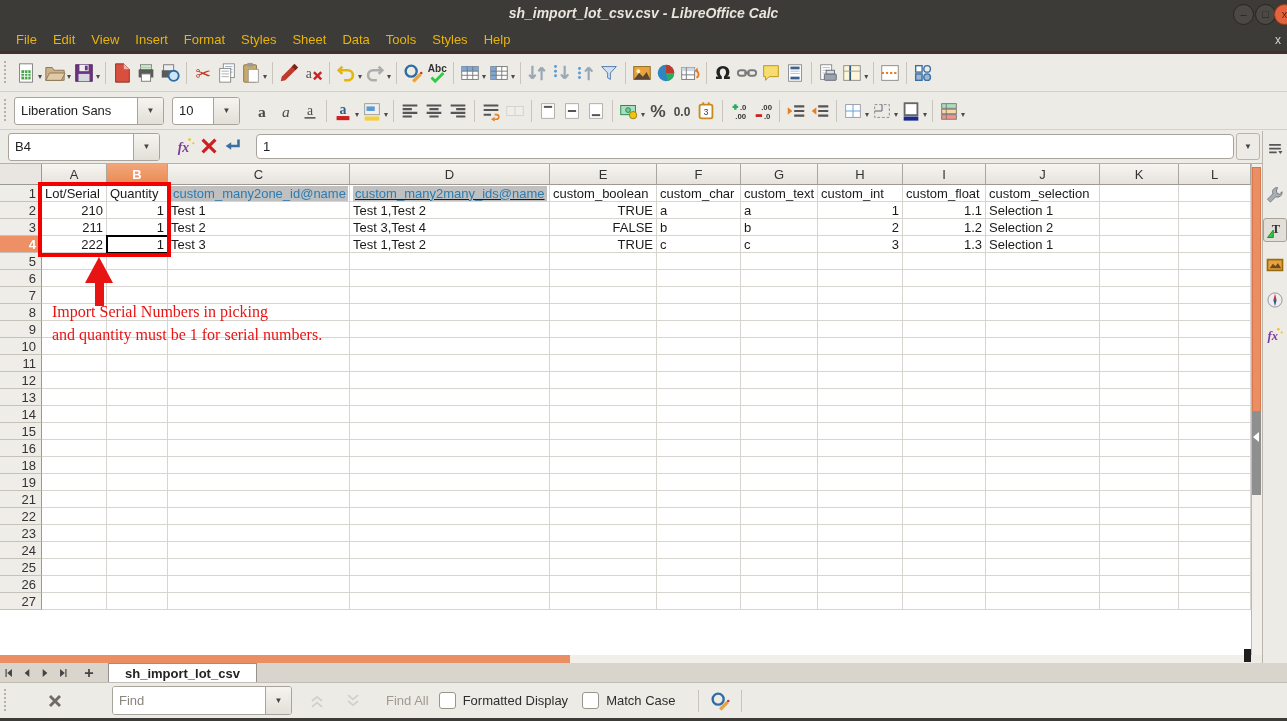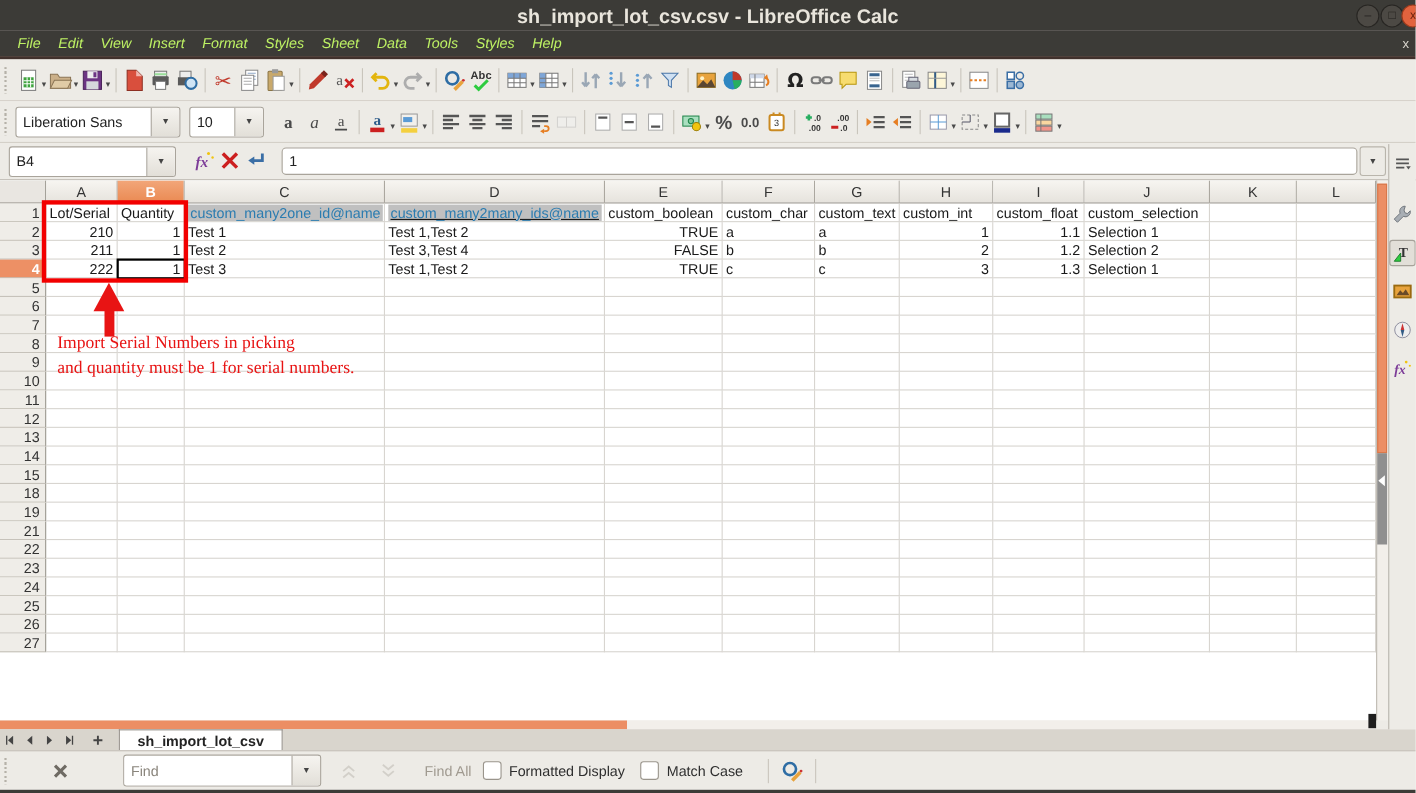--- a/index.html
+++ b/index.html
@@ -3,28 +3,28 @@
 <meta charset="utf-8">
 <style>
   html,body{margin:0;padding:0;}
   body{width:1287px;height:721px;overflow:hidden;position:relative;
        font-family:"Liberation Sans",sans-serif;background:#EDEBE6;-webkit-font-smoothing:antialiased;}
   #app{position:absolute;inset:0;}
 
   
   .titlebar{position:absolute;left:0;top:0;width:1287px;height:28px;background:#3C3B37;}
   .titlebar .title{position:absolute;left:0;right:0;top:5px;text-align:center;color:#E9E5DC;
-                   font-weight:bold;font-size:18px;}
+                   font-weight:bold;font-size:14px;font-style:italic;}
   .winbtn{position:absolute;top:4px;width:19px;height:19px;border-radius:50%;
           background:#4C4944;border:1px solid #272522;color:#23211E;
           display:flex;align-items:center;justify-content:center;font-size:11px;line-height:1;}
   .winbtn.close{background:#E2633E;border-color:#9C3A1C;color:#6E2410;}
   .menubar{position:absolute;left:0;top:28px;width:1287px;height:23px;background:#3C3B37;
            display:flex;align-items:center;padding-left:8px;box-sizing:border-box;}
-  .menubar .mitem{color:#bef264;font-size:13px;padding:2px 8px;cursor:default;font-style:italic;}
+  .menubar .mitem{color:#eab308;font-size:13px;padding:2px 8px;cursor:default;}
   .menustrip{position:absolute;left:0;top:51px;width:1287px;height:3px;background:#41312C;}
   .doc-close{position:absolute;top:32px;right:2px;color:#D8D4CC;font-size:12px;padding:1px 4px;}
 
   
   .toolbar{position:absolute;left:0;width:1287px;display:flex;align-items:center;
            background:#EDEBE6;box-sizing:border-box;}
   #toolbar-standard{top:54px;height:38px;border-bottom:1px solid #D4D0C8;}
   #toolbar-formatting{top:92px;height:38px;border-bottom:1px solid #D4D0C8;}
   .grip{width:7px;height:24px;margin:0 4px 0 3px;
         background:repeating-linear-gradient(#B5B1A8 0 2px,transparent 2px 4px);
@@ -843,20 +843,35 @@
         <div class="cell" style="width: 107px;"></div>
         <div class="cell" style="width: 84px;"></div>
         <div class="cell" style="width: 77px;"></div>
         <div class="cell" style="width: 85px;"></div>
         <div class="cell" style="width: 83px;"></div>
         <div class="cell" style="width: 114px;"></div>
         <div class="cell" style="width: 79px;"></div>
         <div class="cell" style="width: 72px;"></div>
       </div>
       <div class="gridrow">
+        <div class="rowhdr">16</div>
+        <div class="cell" style="width: 65px;"></div>
+        <div class="cell" style="width: 61px;"></div>
+        <div class="cell" style="width: 182px;"></div>
+        <div class="cell" style="width: 200px;"></div>
+        <div class="cell" style="width: 107px;"></div>
+        <div class="cell" style="width: 84px;"></div>
+        <div class="cell" style="width: 77px;"></div>
+        <div class="cell" style="width: 85px;"></div>
+        <div class="cell" style="width: 83px;"></div>
+        <div class="cell" style="width: 114px;"></div>
+        <div class="cell" style="width: 79px;"></div>
+        <div class="cell" style="width: 72px;"></div>
+      </div>
+      <div class="gridrow">
         <div class="rowhdr">18</div>
         <div class="cell" style="width: 65px;"></div>
         <div class="cell" style="width: 61px;"></div>
         <div class="cell" style="width: 182px;"></div>
         <div class="cell" style="width: 200px;"></div>
         <div class="cell" style="width: 107px;"></div>
         <div class="cell" style="width: 84px;"></div>
         <div class="cell" style="width: 77px;"></div>
         <div class="cell" style="width: 85px;"></div>
         <div class="cell" style="width: 83px;"></div>

